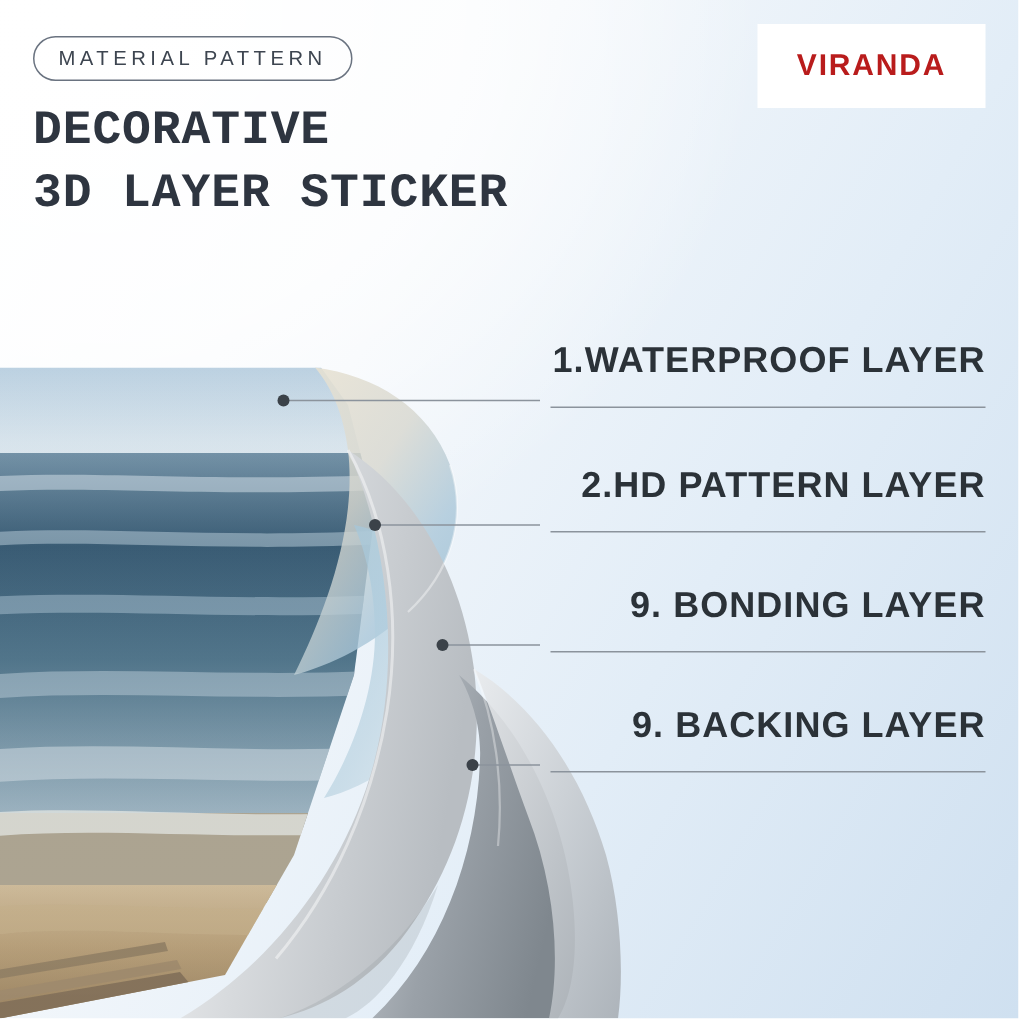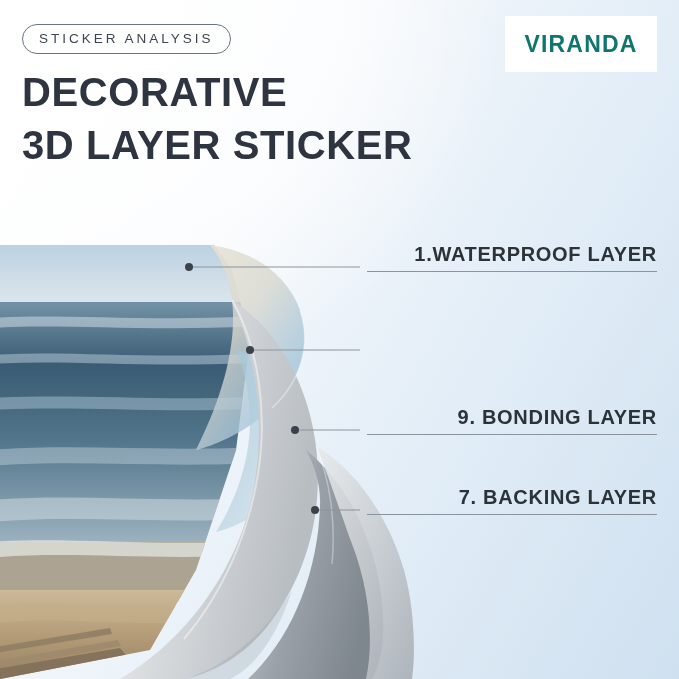--- a/index.html
+++ b/index.html
@@ -38,46 +38,47 @@
     letter-spacing: 3.0px;
     color: #3d4550;
     font-weight: 500;
     z-index: 6;
     white-space: nowrap;
   }
   .title {
     position: absolute;
     left: 22px;
     top: 66px;
-    font-size: 40px;
+    font-size: 32px;
     font-weight: 700;
     letter-spacing: 0.6px;
     line-height: 1.32;
     color: #2e3540;
     z-index: 6;
+    font-family: Liberation Mono, monospace;
   }
   .title .l2 { display: block; }
 
   .brand-box {
     position: absolute;
     right: 22px;
     top: 16px;
     width: 152px;
     height: 56px;
     background: #ffffff;
     display: flex;
     align-items: center;
     justify-content: center;
     z-index: 6;
   }
   .brand-text {
-    font-size: 23px;
+    font-size: 20px;
     font-weight: 700;
     letter-spacing: 1.2px;
-    color: #0f766e;
+    color: #b91c1c;
   }
 
   
   #art {
     position: absolute;
     left: 0;
     top: 150px;
     width: 460px;
     height: 529px;
     z-index: 3;
@@ -86,22 +87,22 @@
 
   
   .callout {
     position: absolute;
     z-index: 8;
     height: 36px;
   }
   .callout .label {
     position: absolute;
     right: 0;
-    bottom: 6px;
-    font-size: 20px;
+    bottom: 17px;
+    font-size: 24px;
     font-weight: 600;
     letter-spacing: 0.7px;
     color: #2b3238;
     white-space: nowrap;
     text-align: center;
   }
   .callout .rule {
     position: absolute;
     right: 0;
     bottom: 0;
@@ -120,21 +121,21 @@
     border-radius: 50%;
     background: #3b4249;
     z-index: 9;
   }
 </style>
 </head>
 <body>
 
 <div id="page">
 
-  <div class="badge">STICKER ANALYSIS</div>
+  <div class="badge">MATERIAL PATTERN</div>
 
   <div class="title">
     <span>DECORATIVE</span>
     <span class="l2">3D LAYER STICKER</span>
   </div>
 
   <div class="brand-box">
     <span class="brand-text">VIRANDA</span>
   </div>
 
@@ -254,24 +255,28 @@
   <div class="dot" style="left:185px; top:263px;"></div>
   <div class="dot" style="left:246px; top:346px;"></div>
   <div class="dot" style="left:291px; top:426px;"></div>
   <div class="dot" style="left:311px; top:506px;"></div>
 
   <div class="callout" style="right:22px; top:236px; width:290px;">
     <span class="label">1.WATERPROOF LAYER</span>
     <span class="rule" style="width:290px;"></span>
   </div>
 
+  <div class="callout" style="right:22px; top:319px; width:290px;">
+    <span class="label">2.HD PATTERN LAYER</span>
+    <span class="rule" style="width:290px;"></span>
+  </div>
 
   <div class="callout" style="right:22px; top:399px; width:290px;">
     <span class="label">9. BONDING LAYER</span>
     <span class="rule" style="width:290px;"></span>
   </div>
 
   <div class="callout" style="right:22px; top:479px; width:290px;">
-    <span class="label">7. BACKING LAYER</span>
+    <span class="label">9. BACKING LAYER</span>
     <span class="rule" style="width:290px;"></span>
   </div>
 
 </div>
 
 </body></html>

